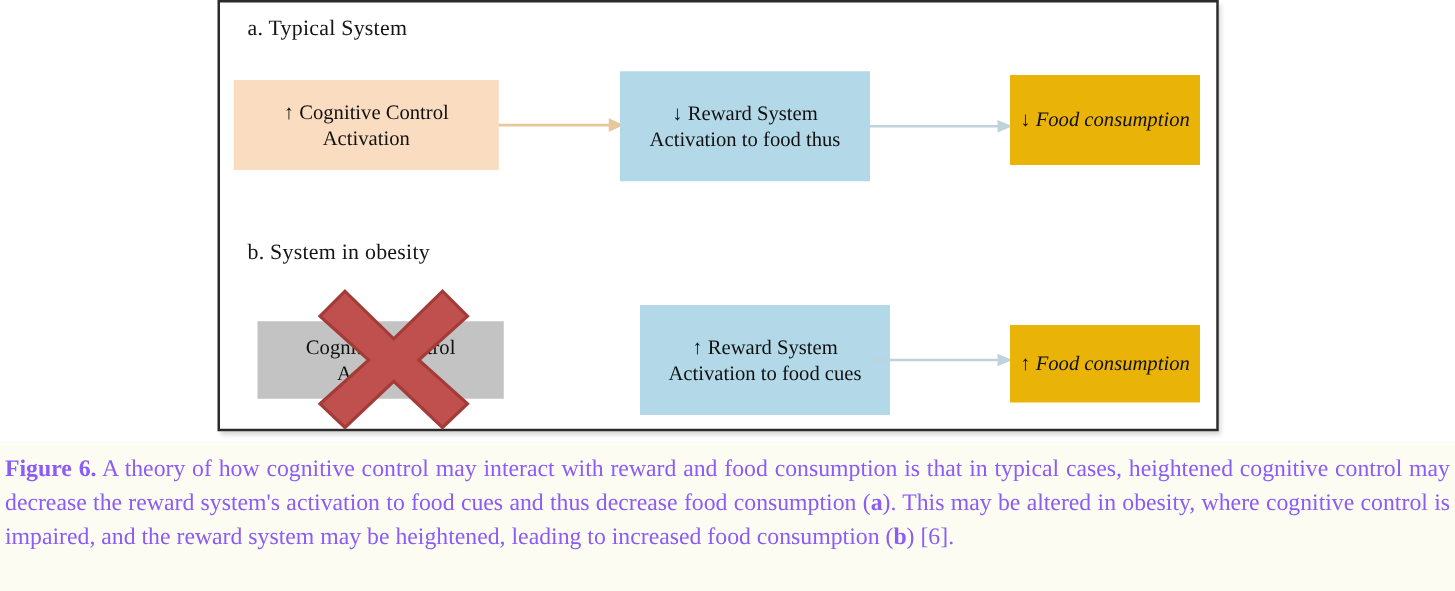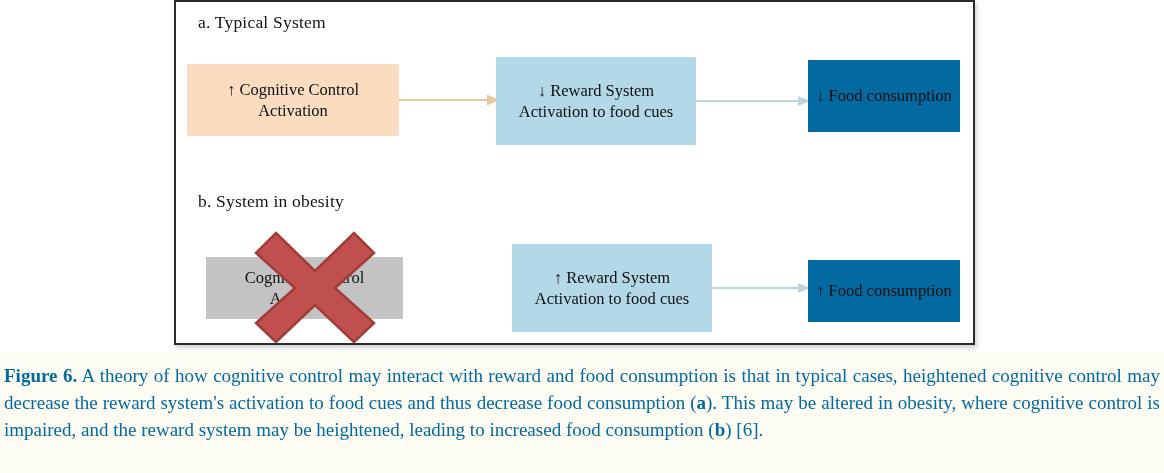--- a/index.html
+++ b/index.html
@@ -51,21 +51,21 @@
     text-align: center;
     font-size: 16.5px;
     line-height: 1.28;
     color: #111111;
     padding: 2px 6px;
   }
   .flow-box .box-text { display: block; width: 100%; }
 
   .box-orange { background: #fadcc1; }
   .box-blue   { background: #b3d9e8; }
-  .box-green  { background: #0369a1; }
+  .box-green  { background: #eab308; font-style: italic; }
   .box-gray   { background: #c3c3c3; }
 
   
   #box-cc-typical   { left: 11px;  top: 62px;  width: 212px; height: 72px; }
   #box-reward-typ   { left: 320px; top: 55px;  width: 200px; height: 88px; }
   #box-food-typ     { left: 632px; top: 58px;  width: 152px; height: 72px; }
   
   #box-cc-obesity   { left: 30px;  top: 255px; width: 197px; height: 62px; }
   #box-reward-obe   { left: 336px; top: 242px; width: 200px; height: 88px; }
   #box-food-obe     { left: 632px; top: 258px; width: 152px; height: 62px; }
@@ -99,21 +99,21 @@
     height: 120px;
     background: #fdfcf3;
     box-sizing: border-box;
     padding: 10px 4px 0 4px;
   }
   #caption-text {
     font-size: 19px;
     line-height: 1.42;
     text-align: justify;
     text-justify: inter-word;
-    color: #0369a1;
+    color: #8b5cf6;
     margin: 0;
   }
   #caption-text b { font-weight: 700; }
 </style>
 </head>
 <body>
 
 <div id="figure-panel">
 
   <div class="panel-label" id="label-a">a. Typical System</div>
@@ -125,21 +125,21 @@
   </div>
 
   <div class="arrow" id="arrow-a1">
     <svg width="100" height="14" viewBox="0 0 100 14">
       <line x1="0" y1="7" x2="90" y2="7" stroke="#e8c79a" stroke-width="2.2"></line>
       <polygon points="88,1.5 100,7 88,12.5" fill="#e8c79a"></polygon>
     </svg>
   </div>
 
   <div class="flow-box box-blue" id="box-reward-typ">
-    <span class="box-text">↓ Reward System Activation to food cues</span>
+    <span class="box-text">↓ Reward System Activation to food thus</span>
   </div>
 
   <div class="arrow" id="arrow-a2">
     <svg width="114" height="14" viewBox="0 0 114 14">
       <line x1="0" y1="7" x2="104" y2="7" stroke="#bdd4dc" stroke-width="2"></line>
       <polygon points="102,2 114,7 102,12" fill="#bdd4dc"></polygon>
     </svg>
   </div>
 
   <div class="flow-box box-green" id="box-food-typ">

